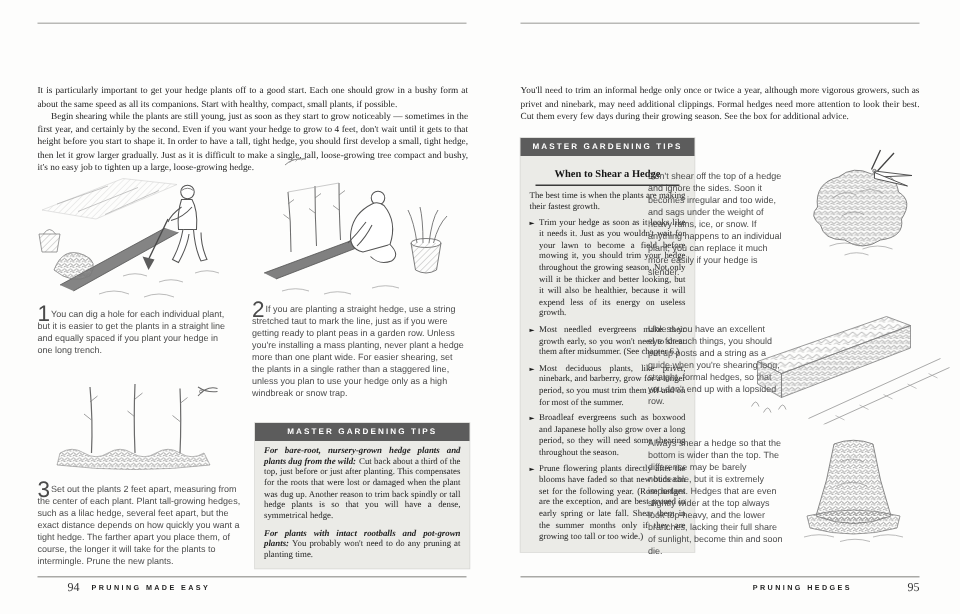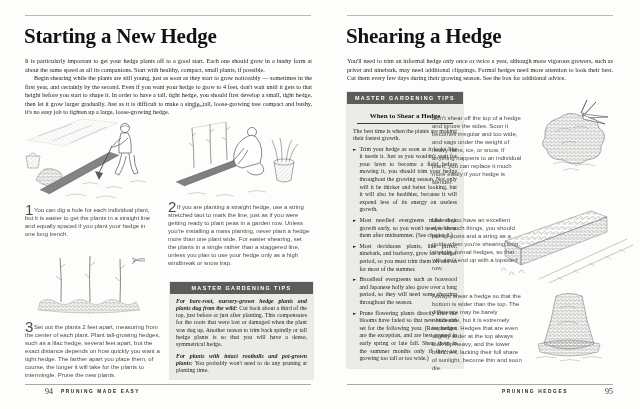--- a/index.html
+++ b/index.html
@@ -76,21 +76,20 @@
       <path d="M0.5 3 Q1.5 1.8 2.5 3 T4.5 3" fill="none" stroke="#8e8e8e" stroke-width="0.5"></path>
     </pattern>
     <pattern id="hatch" width="3" height="3" patternUnits="userSpaceOnUse" patternTransform="rotate(45)">
       <line x1="0" y1="0" x2="0" y2="3" stroke="#9c9c9c" stroke-width="0.5"></line>
     </pattern>
   </defs>
 </svg>
 
 <div class="page" id="left-page">
   <div class="toprule" style="left:25px;top:15px;width:286px;"></div>
-  <h1 class="title" style="left:24px;top:24px;margin:0;">Starting a New Hedge</h1>
 
   <div class="body-text" style="left:25px;top:57px;width:287px;">
     <p>It is particularly important to get your hedge plants off to a good start. Each one should grow in a bushy form at about the same speed as all its companions. Start with healthy, compact, small plants, if possible.</p>
     <p class="indent">Begin shearing while the plants are still young, just as soon as they start to grow noticeably — sometimes in the first year, and certainly by the second. Even if you want your hedge to grow to 4 feet, don't wait until it gets to that height before you start to shape it. In order to have a tall, tight hedge, you should first develop a small, tight hedge, then let it grow larger gradually. Just as it is difficult to make a single, tall, loose-growing tree compact and bushy, it's no easy job to tighten up a large, loose-growing hedge.</p>
   </div>
 
   <svg class="illo" style="left:188px;top:103px;" width="18" height="9" viewBox="0 0 18 9">
     <path d="M2 7 Q7 2 16 3" fill="none" stroke="#808080" stroke-width="0.6"></path>
     <path d="M5 5.5 q1.5 -2.5 3 -2 M9 4.5 q1.5 -2 3 -1.5 M13 3.8 q1.2 -1.8 2.8 -1.2" fill="none" stroke="#8a8a8a" stroke-width="0.5"></path>
   </svg>
@@ -157,21 +156,20 @@
   </div>
 
   <div class="footrule" style="left:25px;top:384px;width:286px;"></div>
   <div class="footer" id="left-footer" style="left:25px;top:388px;width:286px;">
     <span class="pagenum">94</span><span>Pruning Made Easy</span>
   </div>
 </div>
 
 <div class="page" id="right-page">
   <div class="toprule" style="left:27px;top:15px;width:266px;"></div>
-  <h1 class="title" style="left:26px;top:24px;margin:0;">Shearing a Hedge</h1>
 
   <div class="body-text" style="left:27px;top:57px;width:266px;">
     <p>You'll need to trim an informal hedge only once or twice a year, although more vigorous growers, such as privet and ninebark, may need additional clippings. Formal hedges need more attention to look their best. Cut them every few days during their growing season. See the box for additional advice.</p>
   </div>
 
   <div class="tipbox" id="right-tipbox" style="left:27px;top:92px;width:116px;">
     <div class="tipbox-header">Master Gardening Tips</div>
     <div class="tipbox-body">
       <div class="tip-subhead">When to Shear a Hedge</div>
       <p class="tip-intro">The best time is when the plants are making their fastest growth.</p>

